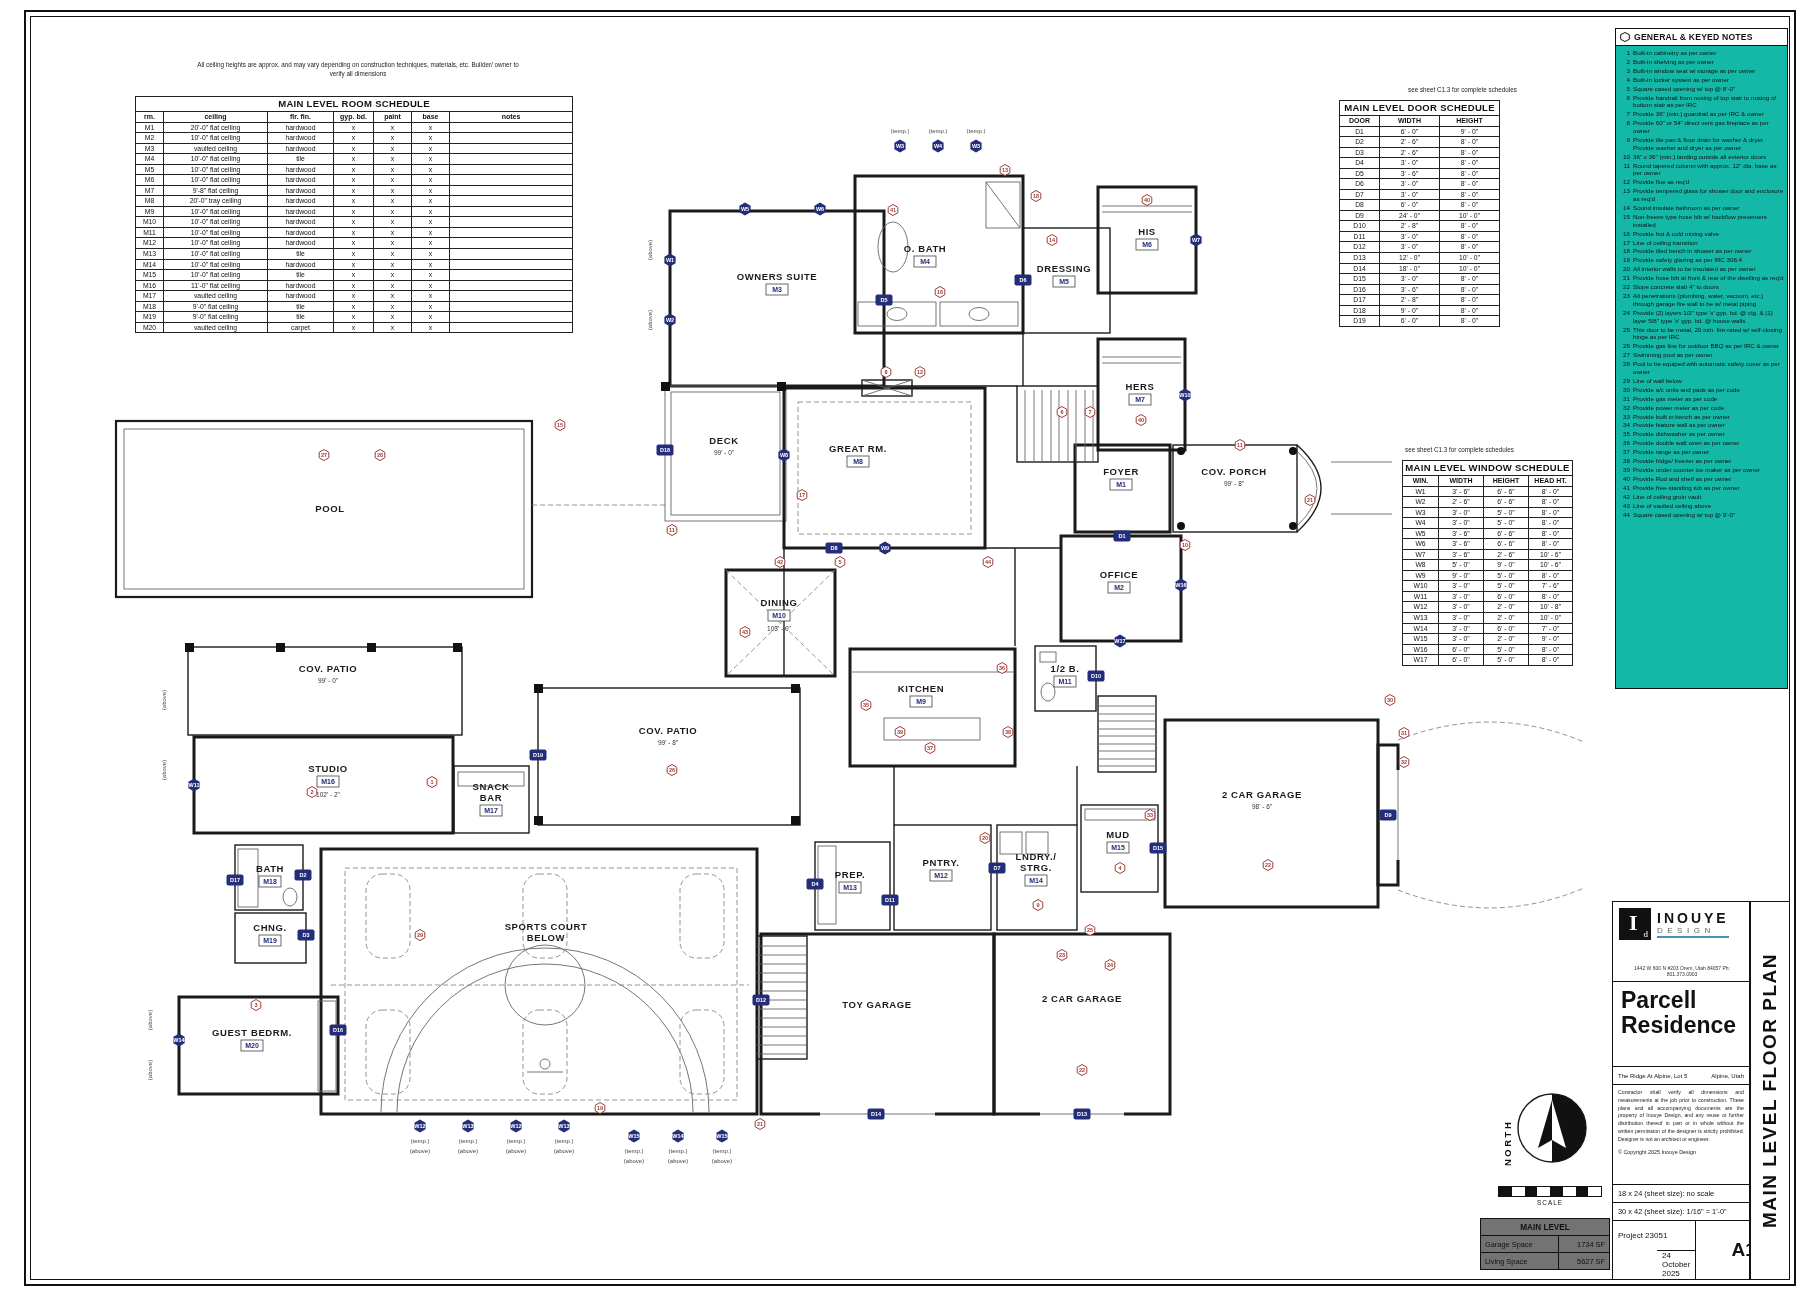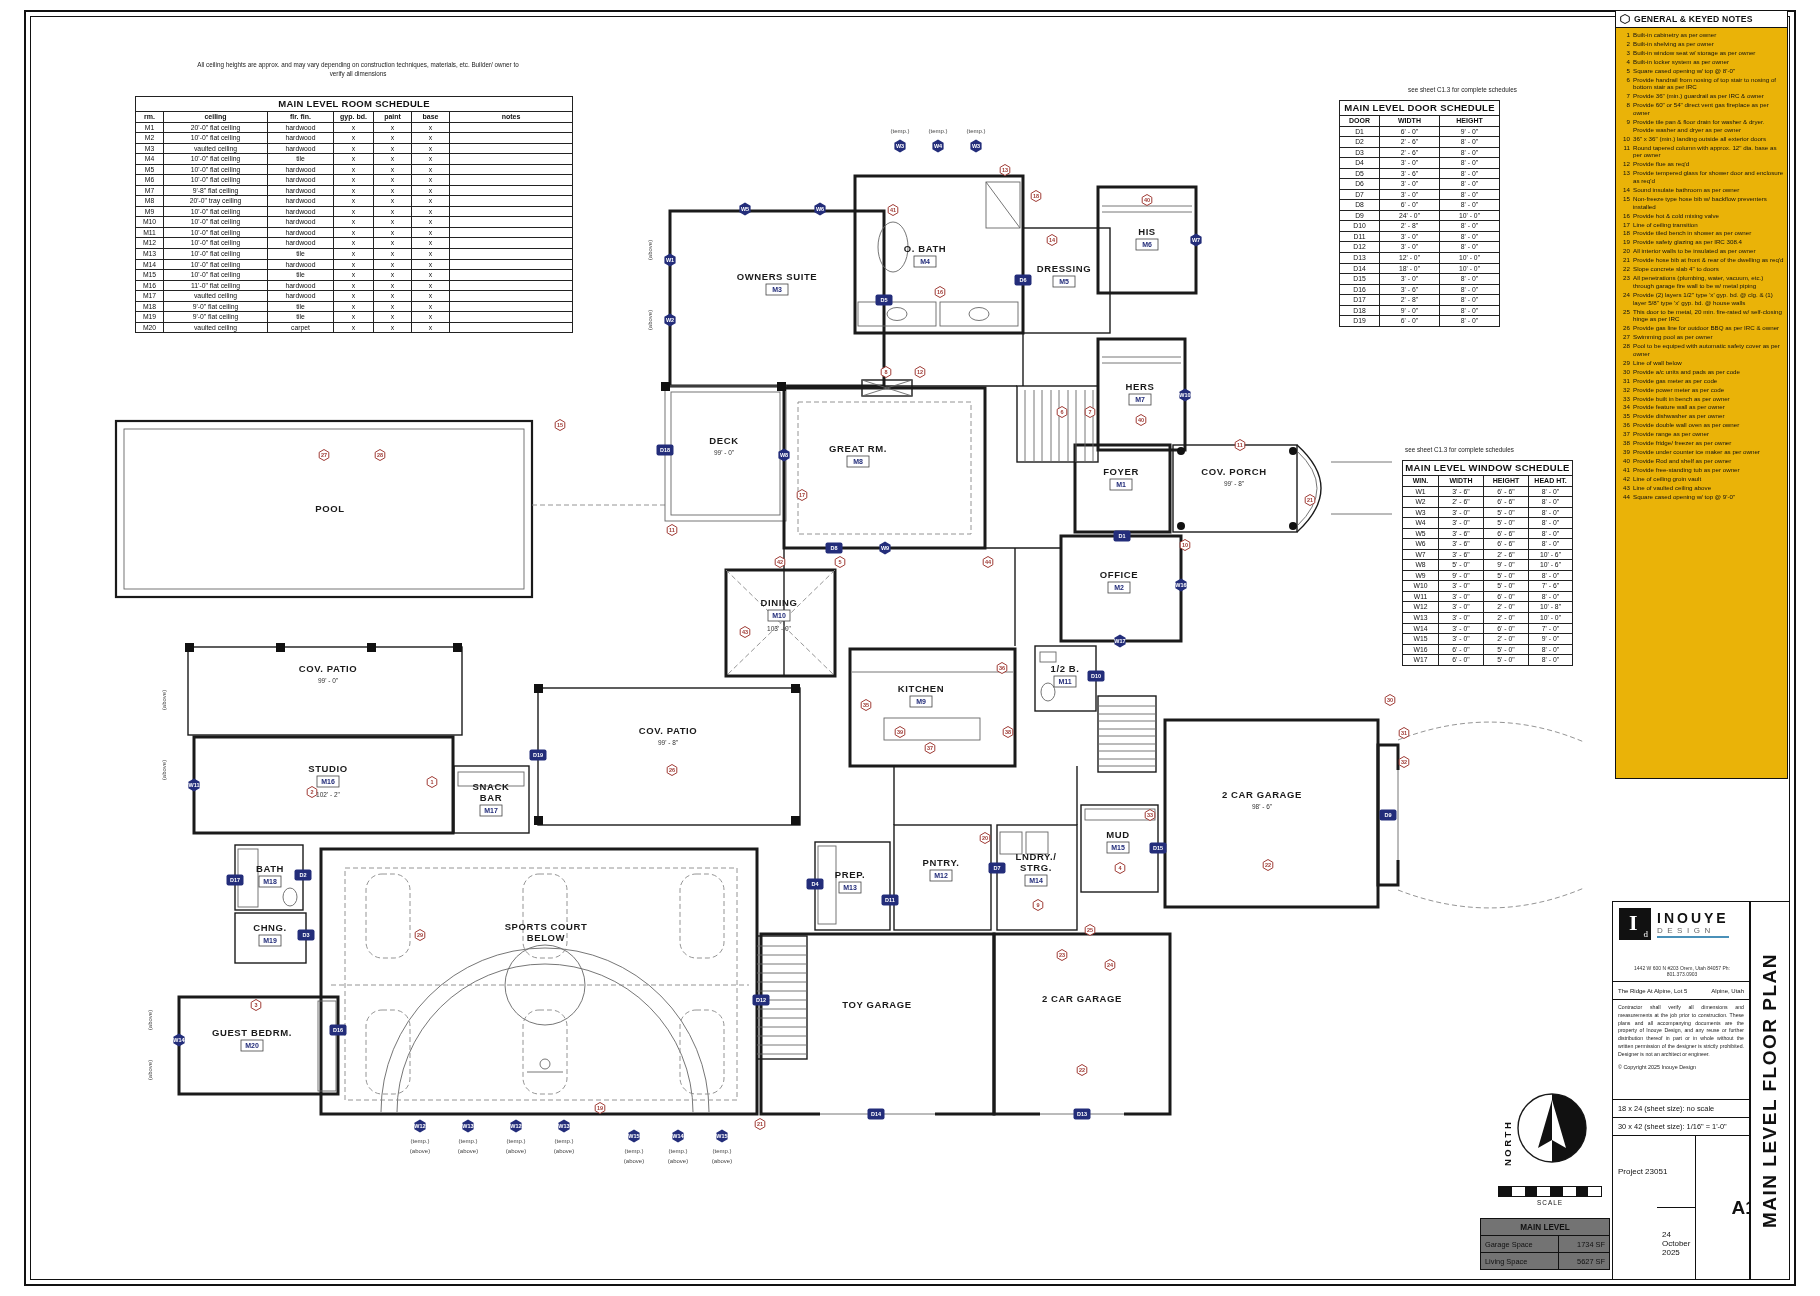--- a/index.html
+++ b/index.html
@@ -29,21 +29,21 @@
 
   
   .sched{position:absolute;z-index:2;border-collapse:collapse;background:#fff;table-layout:fixed;}
   .sched th,.sched td{border:1px solid #222;padding:0 2px;font-size:6.8px;line-height:1.4;text-align:center;height:9.5px;overflow:hidden;white-space:nowrap;}
   .sched .ttl th{font-size:9.5px;font-weight:bold;height:14px;letter-spacing:.3px;}
   .sched .cols th{font-size:7px;font-weight:bold;}
   .sched-note{position:absolute;z-index:2;font-size:6.3px;color:#222;}
   .top-note{position:absolute;z-index:2;left:193px;top:60px;width:330px;font-size:6.3px;text-align:center;color:#222;line-height:1.5;}
 
   
-  .notes-panel{position:absolute;z-index:3;left:1615px;top:10px;width:173px;height:769px;border:1.4px solid #111;background:#eab308;box-sizing:border-box;}
+  .notes-panel{position:absolute;z-index:3;left:1615px;top:28px;width:173px;height:661px;border:1.4px solid #111;background:#14b8a6;box-sizing:border-box;}
   .notes-header{display:flex;align-items:center;gap:4px;border-bottom:1.4px solid #111;padding:3px 4px;background:#fff;}
   .notes-header .hexic{width:10px;height: 10px;flex:0 0 auto;}
   .notes-title{font-size:8.6px;font-weight:bold;letter-spacing:.2px;}
   .notes-body{padding:3px 3px 0 3px;}
   .note-row{display:flex;gap:3px;margin-bottom:1.2px;}
   .note-row .nn{flex:0 0 11px;text-align:right;font-size:6.2px;line-height:1.25;}
   .note-row .nt{flex:1;font-size:6.2px;line-height:1.25;}
 
   
   .title-block{position:absolute;z-index:3;left:1612px;top:901px;width:178px;height:379px;display:flex;box-sizing:border-box;}
@@ -1158,20 +1158,24 @@
               <span class="logo-i">I</span>
               <span class="logo-d">d</span>
             </div>
           <div class="logo-names">
             <div class="logo-inouye">INOUYE</div>
             <div class="logo-design">DESIGN</div>
           </div>
         </div>
         <div class="logo-addr">1442 W 600 N #203 Orem, Utah 84057    Ph: 801.373.0903</div>
       </div>
+      <div class="tb-box parcell-box">
+        <div class="parcell">Parcell</div>
+        <div class="parcell">Residence</div>
+      </div>
       <div class="tb-box loc-box">
         <span>The Ridge At Alpine, Lot 5</span>
         <span>Alpine, Utah</span>
       </div>
       <div class="tb-box disc-box">
         <div>Contractor shall verify all dimensions and measurements at the job prior to construction. These plans and all accompanying documents are the property of Inouye Design, and any reuse or further distribution thereof in part or in whole without the written permission of the designer is strictly prohibited. Designer is not an architect or engineer.</div>
         <div class="disc-copy">© Copyright 2025 Inouye Design</div>
       </div>
       <div class="tb-box sizes-box">
         <div class="size-line">18 x 24 (sheet size): no scale</div>

